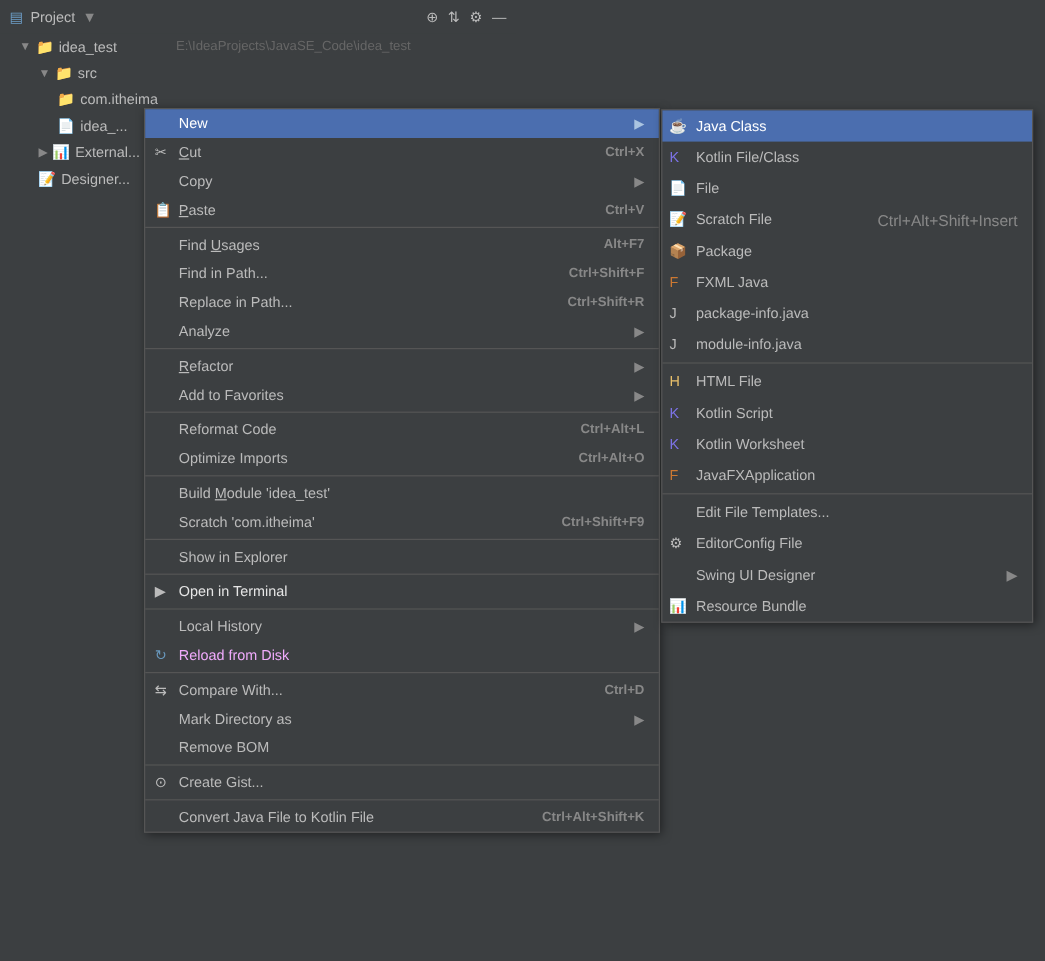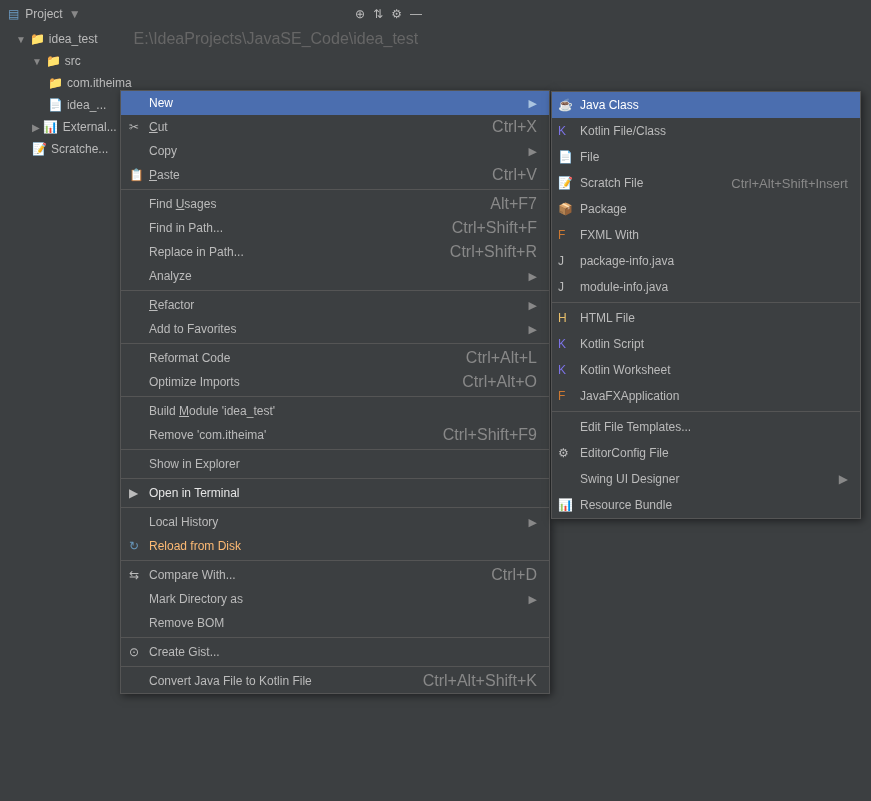--- a/index.html
+++ b/index.html
@@ -93,22 +93,23 @@
     }
 
     .menu-item.highlighted {
       background: #4b6eaf;
       color: #ffffff;
     }
 
     .menu-item .shortcut {
       margin-left: auto;
       color: #888;
-      font-size: 16px;
+      font-size: 11px;
       padding-left: 20px;
+      font-weight: bold;
     }
 
     .menu-item .submenu-arrow {
       margin-left: auto;
       color: #888;
       font-size: 11px;
     }
 
     .menu-item.highlighted .submenu-arrow {
       color: #aac4e0;
@@ -200,21 +201,21 @@
       <span>⇅</span>
       <span>⚙</span>
       <span>—</span>
     </div>
   </div>
 
   <div class="tree-item indent1">
     <span class="arrow">▼</span>
     <span style="color:#6d9ec8; margin-right:4px;">📁</span>
     <span>idea_test</span>
-    <span style="color:#666; margin-left:8px; font-size:16px;padding-left:28px;">E:\IdeaProjects\JavaSE_Code\idea_test</span>
+    <span style="color:#666; margin-left:21px; font-size:11px;padding-left:28px;">E:\IdeaProjects\JavaSE_Code\idea_test</span>
   </div>
   <div class="tree-item indent2">
     <span class="arrow">▼</span>
     <span style="color:#6d9ec8; margin-right:4px;">📁</span>
     <span>src</span>
   </div>
   <div class="tree-item indent3">
     <span style="color:#6d9ec8; margin-right:4px;">📁</span>
     <span>com.itheima</span>
   </div>
@@ -222,21 +223,21 @@
     <span style="margin-right:4px;">📄</span>
     <span>idea_...</span>
   </div>
   <div class="tree-item indent2">
     <span class="arrow">▶</span>
     <span style="margin-right:4px;">📊</span>
     <span>External...</span>
   </div>
   <div class="tree-item indent2">
     <span style="margin-right:4px;">📝</span>
-    <span>Scratche...</span>
+    <span>Designer...</span>
   </div>
 </div>
 
 <div class="context-menu">
 
   <div class="menu-item highlighted">
     <span>New</span>
     <span class="submenu-arrow">▶</span>
   </div>
 
@@ -304,21 +305,21 @@
   </div>
 
 
   <div class="menu-separator"></div>
 
   <div class="menu-item">
     <span>Build <span class="underline">M</span>odule 'idea_test'</span>
   </div>
 
   <div class="menu-item">
-    <span>Remove 'com.itheima'</span>
+    <span>Scratch 'com.itheima'</span>
     <span class="shortcut">Ctrl+Shift+F9</span>
   </div>
 
   <div class="menu-separator"></div>
 
   <div class="menu-item">
     <span>Show in Explorer</span>
   </div>
 
 
@@ -331,21 +332,21 @@
 
   <div class="menu-separator"></div>
 
   <div class="menu-item">
     <span>Local History</span>
     <span class="submenu-arrow">▶</span>
   </div>
 
   <div class="menu-item">
     <span class="item-icon" style="color:#6897bb;">↻</span>
-    <span style="color:#fdba74;text-align:center;">Reload from Disk</span>
+    <span style="color:#f0abfc;text-align:center;">Reload from Disk</span>
   </div>
 
   <div class="menu-separator"></div>
 
   <div class="menu-item">
     <span class="item-icon">⇆</span>
     <span>Compare With...</span>
     <span class="shortcut">Ctrl+D</span>
   </div>
 
@@ -395,21 +396,21 @@
       <span class="shortcut">Ctrl+Alt+Shift+Insert</span>
     </div>
 
     <div class="submenu-item">
       <span class="item-icon" style="color:#6d9ec8;">📦</span>
       <span>Package</span>
     </div>
 
     <div class="submenu-item">
       <span class="item-icon icon-fxml" style="color:#cc7832;">F</span>
-      <span>FXML With</span>
+      <span>FXML Java</span>
     </div>
 
     <div class="submenu-item">
       <span class="item-icon" style="color:#bbbbbb;">J</span>
       <span>package-info.java</span>
     </div>
 
     <div class="submenu-item">
       <span class="item-icon" style="color:#bbbbbb;">J</span>
       <span>module-info.java</span>

